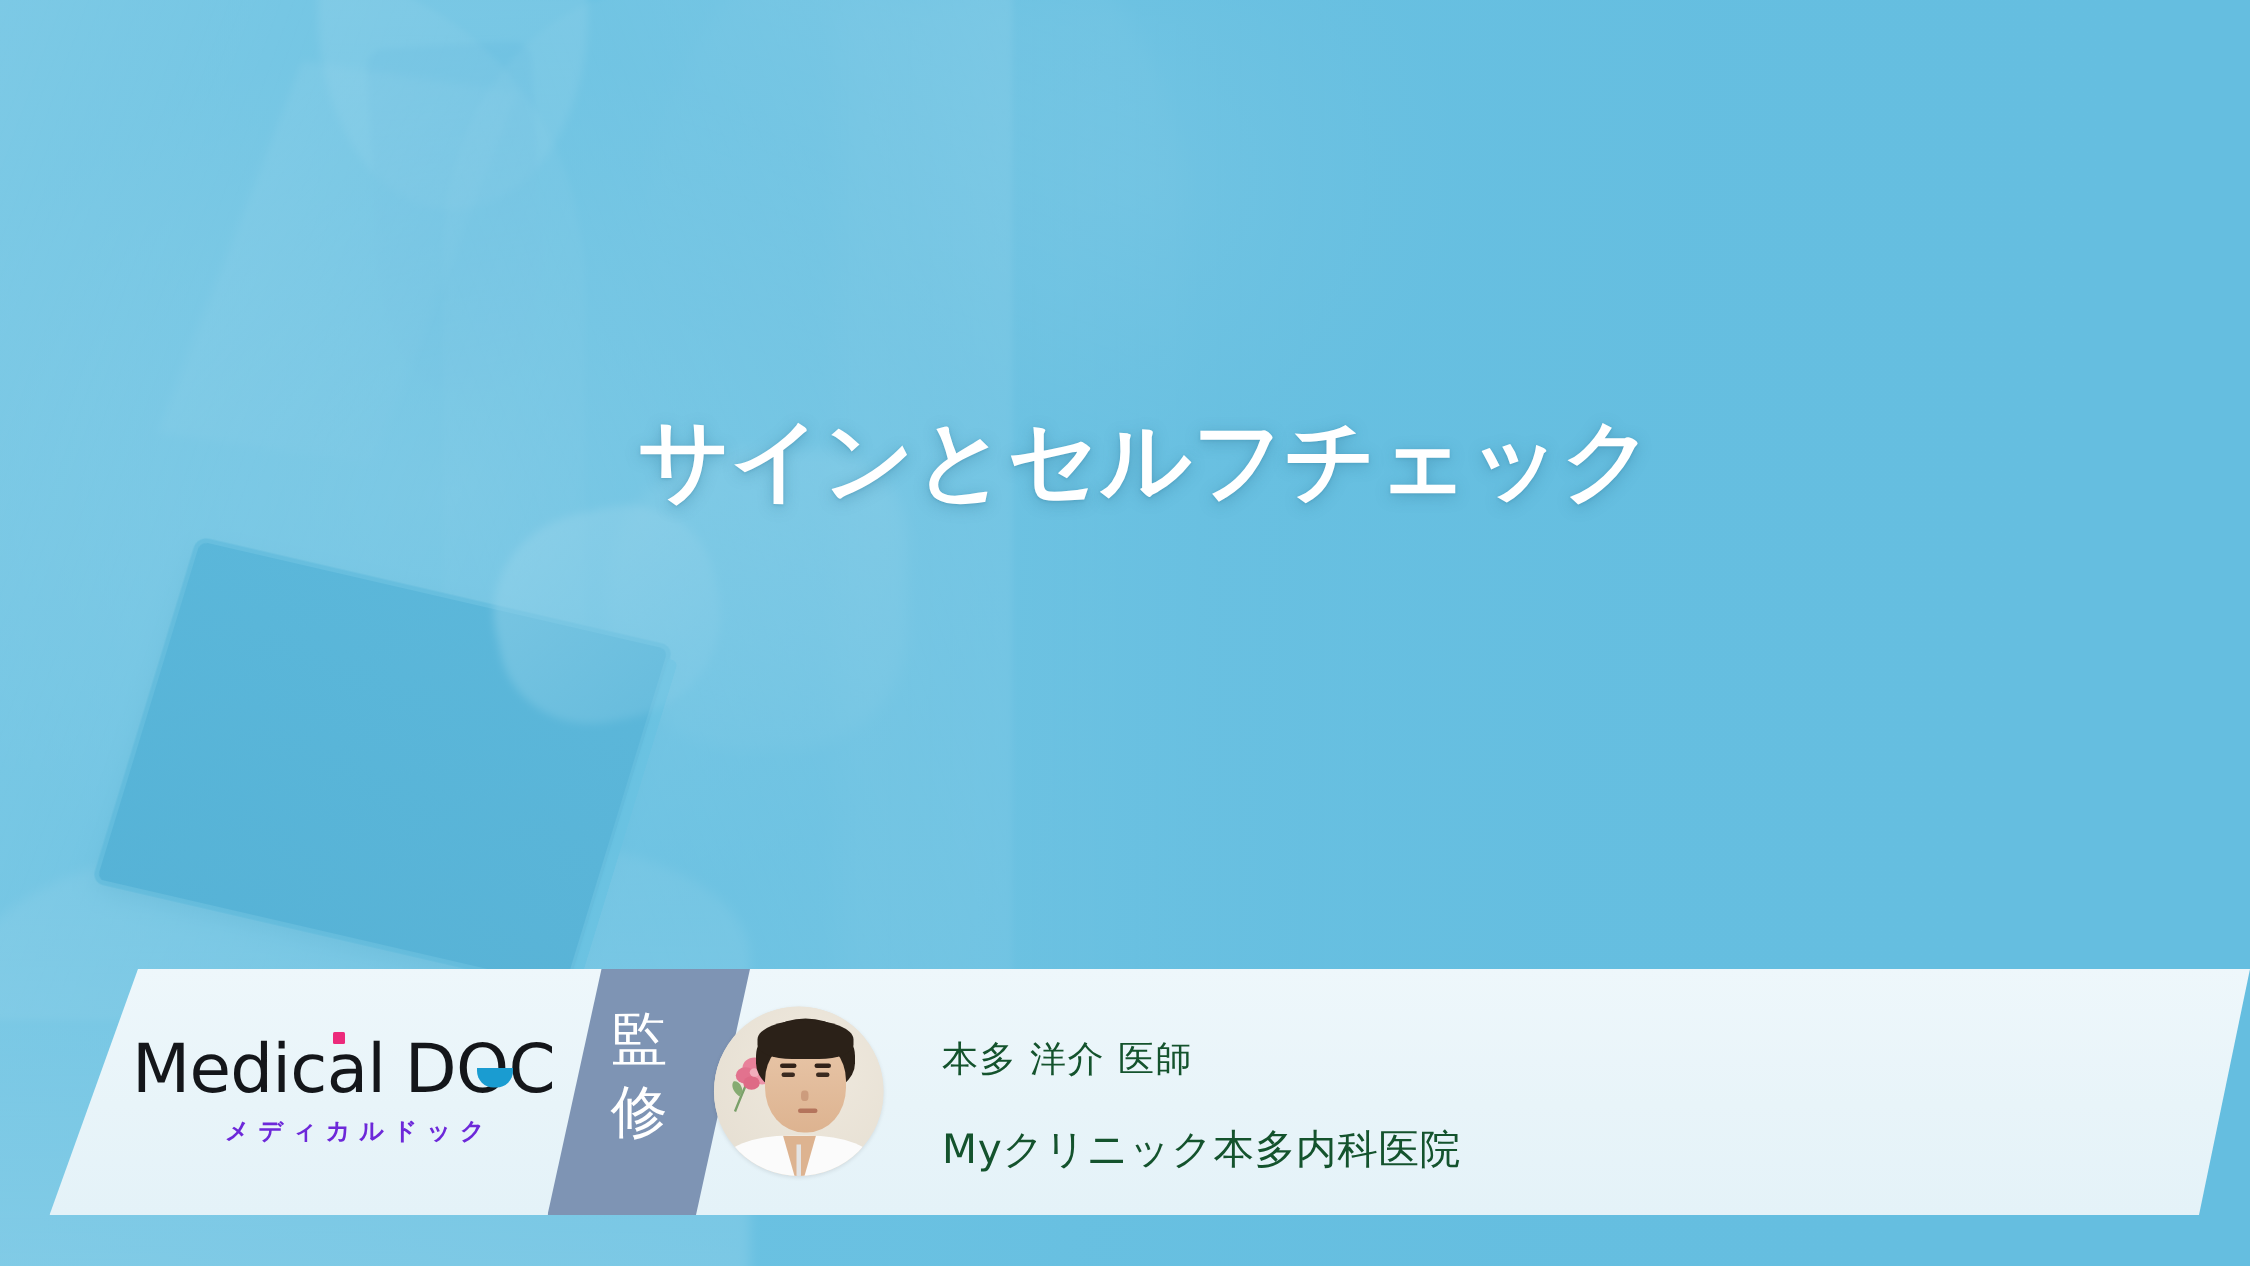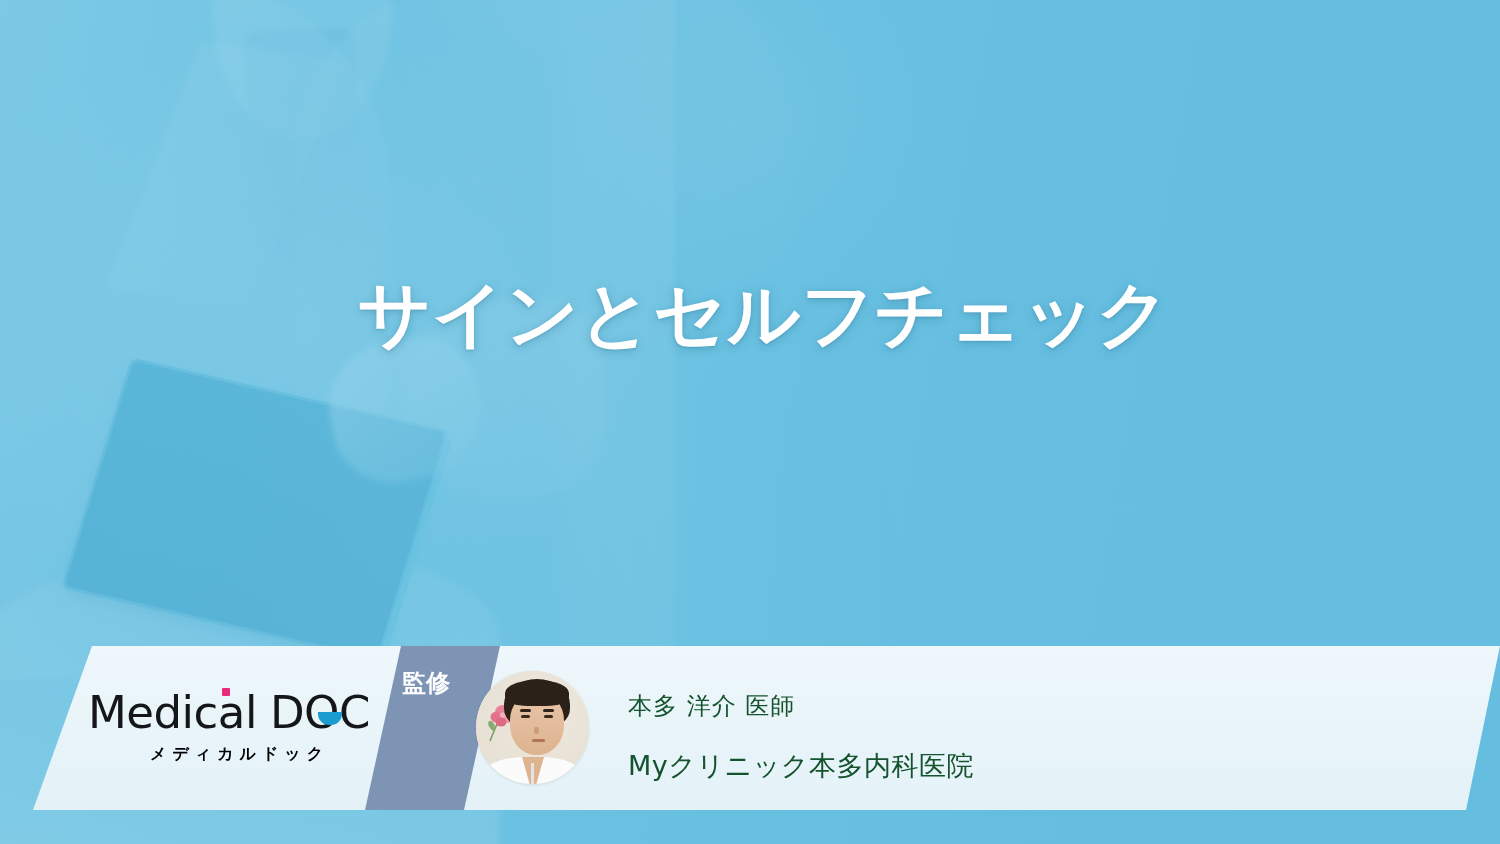--- a/index.html
+++ b/index.html
@@ -109,39 +109,39 @@
     text-align:center;
     color:#ffffff;
     font-weight:700;
     line-height:1.18;
     letter-spacing:0.01em;
     text-shadow:0 2px 10px rgba(40,110,140,0.35), 0 1px 2px rgba(40,110,140,0.25);
     font-family:"DejaVu Sans","Liberation Sans",sans-serif;
     user-select:none;
   }
   .hl-1{font-size:86px;}
-  .hl-2{font-size:72px;margin-top:18px;margin-left:28px;}
+  .hl-2{font-size:60px;margin-top:18px;margin-left:28px;}
 
   
   .credit-bar{
     position:absolute;left:0;top:646px;width:1500px;height:164px;
     background:linear-gradient(180deg,#eef7fb 0%, #e8f4f9 55%, #e4f2f8 100%);
     clip-path:polygon(92px 0, 1500px 0, 1466px 100%, 33px 100%);
     box-shadow:0 2px 6px rgba(40,110,140,0.10);
   }
 
   
   .supervise-band{
     position:absolute;left:365px;top:646px;width:135px;height:164px;
     background:#7e94b4;
     clip-path:polygon(36px 0, 135px 0, 99px 100%, 0 100%);
   }
   .supervise-text{
     position:absolute;left:398px;top:668px;width:56px;
-    color:#ffffff;font-size:24px;font-weight:700;
+    color:#ffffff;font-size:38px;font-weight:400;
     line-height:1.28;
     text-align:center;
     letter-spacing:0;
     font-family:"DejaVu Sans","Liberation Sans",sans-serif;
     user-select:none;
   }
 
   
   .logo{
     position:absolute;left:88px;top:690px;width:290px;height:80px;
@@ -160,21 +160,21 @@
     position:absolute;left:134px;top:-2px;width:8px;height:8px;
     background:#ec2a7b;border-radius:1px;
   }
   .o-liquid{
     position:absolute;left:230px;top:22px;width:24px;height:13px;
     background:#1a9cd1;border-radius:0 0 11px 11px;
   }
   .logo-kana{
     margin-top:9px;margin-left:62px;
     font-family:"DejaVu Sans","Liberation Sans",sans-serif;
-    font-size:16px;font-weight:700;color:#000000;
+    font-size:16px;font-weight:700;color:#6d28d9;
     letter-spacing:6px;
     user-select:none;
   }
 
   
   .avatar{
     position:absolute;left:476px;top:671px;width:113px;height:113px;
     border-radius:50%;
     overflow:hidden;
     background:#e9e3d8;

